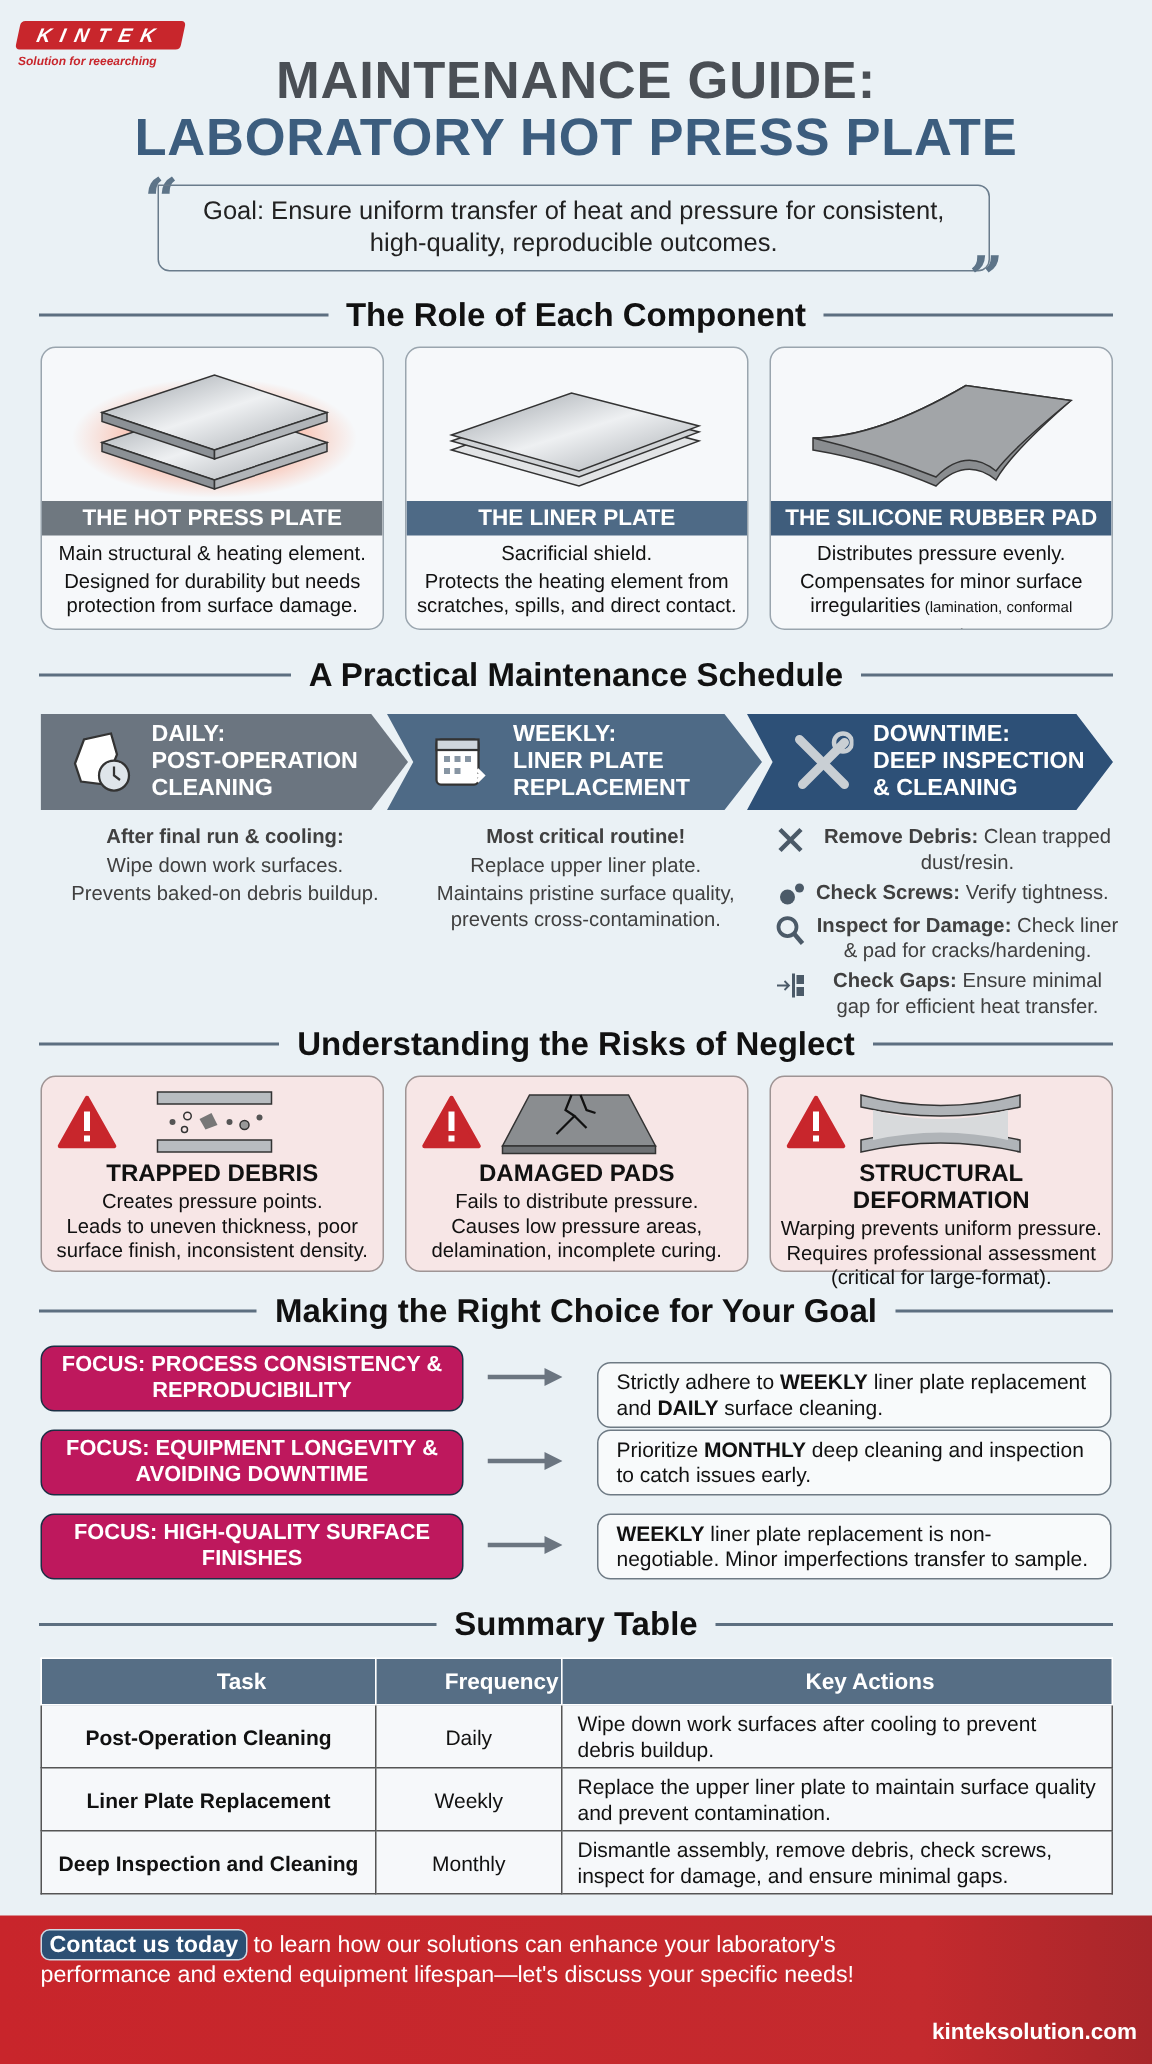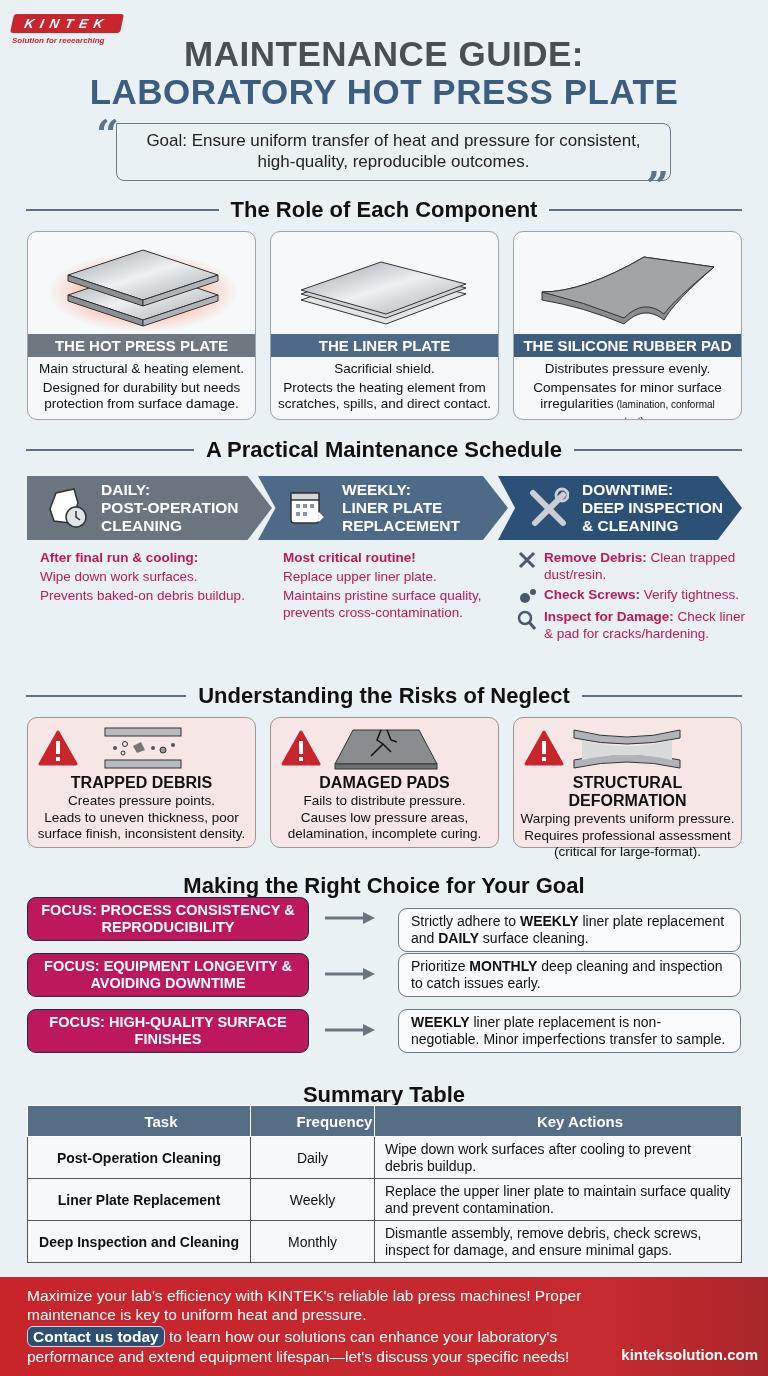--- a/index.html
+++ b/index.html
@@ -2,33 +2,33 @@
 <html><head>
 <meta charset="utf-8">
 <style>
   * { box-sizing: border-box; margin: 0; padding: 0; }
   body { width: 768px; height: 1376px; background: #eaf1f5; font-family: "Liberation Sans", sans-serif; color: #1a1a1a; position: relative; overflow: hidden; }
   .logo { position: absolute; left: 12px; top: 14px; width: 110px; }
   .logo-box { background: #c8262c; color: #fff; font-style: italic; font-weight: 700; letter-spacing: 6px; font-size: 13px; text-align: center; padding: 2px 0; border-radius: 3px; transform: skewX(-12deg); }
   .logo-tag { color: #c8262c; font-size: 8px; font-style: italic; font-weight: 700; margin-top: 3px; }
   .title1 { position: absolute; top: 34px; left: 0; width: 768px; text-align: center; font-size: 35px; font-weight: 700; color: #4a4f55; letter-spacing: 0.5px; }
   .title2 { position: absolute; top: 72px; left: 0; width: 768px; text-align: center; font-size: 35px; font-weight: 700; color: #3c5d7e; letter-spacing: 0.5px; }
-  .quote { position: absolute; left: 105px; top: 123px; width: 555px; height: 58px; border: 1.5px solid #6a7c8c; border-radius: 8px; border-top-left-radius: 0; text-align: center; font-size: 17px; line-height: 21px; padding-top: 6px; color: #222; margin-left: 11px; }
+  .quote { position: absolute; left: 105px; top: 123px; width: 555px; height: 58px; border: 1.5px solid #6a7c8c; border-radius: 8px; border-top-left-radius: 0; text-align: center; font-size: 17px; line-height: 21px; padding-top: 6px; color: #222; }
   .qmark { position: absolute; font-size: 40px; font-weight: 700; color: #5d7488; font-family: "DejaVu Serif", serif; line-height: 1; }
   .sec-title { position: absolute; left: 26px; width: 716px; display: flex; align-items: center; gap: 12px; font-size: 22px; font-weight: 700; color: #111; }
   .sec-title .line { flex: 1; height: 1.5px; background: #5d6f80; }
   .comp-card { position: absolute; top: 231px; width: 229px; height: 189px; background: #f6f8fa; border: 1.5px solid #9aa5ae; border-radius: 10px; overflow: hidden; }
   .comp-img { height: 102px; position: relative; }
   .comp-band { height: 23px; color: #fff; font-weight: 700; font-size: 15px; text-align: center; line-height: 23px; }
   .comp-desc { text-align: center; font-size: 13.5px; line-height: 16px; padding: 4px 6px 0; color: #111; }
   .comp-desc p { margin-bottom: 3px; }
   .small { font-size: 10px; }
   .sched { position: absolute; top: 476px; height: 64px; color: #fff; font-weight: 700; font-size: 15.5px; line-height: 18px; display: flex; align-items: center; }
   .sched .icon { width: 52px; margin-left: 14px; margin-right: 8px; display: flex; justify-content: center; }
-  .sched-body { position: absolute; top: 549px; font-size: 13.5px; line-height: 17px; color: #be185d; }
+  .sched-body { position: absolute; top: 549px; font-size: 13.5px; line-height: 17px; color: #404040; text-align: center; }
   .sched-body p { margin-bottom: 2px; }
   .mitem { display: flex; gap: 6px; margin-bottom: 3px; }
   .mitem .ic { width: 22px; flex: none; display: flex; justify-content: center; padding-top: 1px; }
   .risk-card { position: absolute; top: 717px; width: 229px; height: 131px; background: #f7e6e6; border: 1.5px solid #9e9494; border-radius: 10px; text-align: center; }
   .risk-icons { height: 56px; position: relative; }
   .risk-title { font-weight: 700; font-size: 16px; margin-top: 0; color: #111; }
   .risk-desc { font-size: 13.5px; line-height: 16px; color: #111; }
   .risk-desc p { margin-top: 1px; }
   .focus { position: absolute; left: 27px; width: 282px; height: 44px; background: #be185d; border: 1.5px solid #1b2f44; border-radius: 9px; color: #fff; font-weight: 700; font-size: 14.5px; line-height: 17px; text-align: center; display: flex; align-items: center; justify-content: center; }
   .arrow { position: absolute; left: 325px; width: 50px; height: 14px; }
@@ -213,20 +213,31 @@
     </div>
   <div class="mitem">
       <span class="ic">
         <svg width="20" height="22" viewBox="0 0 20 22">
           <circle cx="8" cy="9" r="6" fill="none" stroke="#4b5a68" stroke-width="2.5"></circle>
           <path d="M12,13 L18,20" stroke="#4b5a68" stroke-width="3"></path>
         </svg>
       </span>
       <span><b>Inspect for Damage:</b><span> Check liner &amp; pad for cracks/hardening.</span></span>
     </div>
+  <div class="mitem">
+      <span class="ic">
+        <svg width="20" height="22" viewBox="0 0 20 22">
+          <path d="M1,11 L9,11 M6,8 L9,11 L6,14" stroke="#4b5a68" stroke-width="1.2" fill="none"></path>
+          <rect x="11" y="3" width="2" height="16" fill="#4b5a68"></rect>
+          <rect x="14" y="4" width="5" height="6" fill="#4b5a68"></rect>
+          <rect x="14" y="12" width="5" height="6" fill="#4b5a68"></rect>
+        </svg>
+      </span>
+      <span><b>Check Gaps:</b><span> Ensure minimal gap for efficient heat transfer.</span></span>
+    </div>
 </div>
 
 <div class="sec-title" style="top:683px;">
   <span class="line"></span>
     <span>Understanding the Risks of Neglect</span>
     <span class="line"></span>
 </div>
 
 <div class="risk-card" style="left:27px;">
   <div class="risk-icons">
@@ -287,21 +298,21 @@
         <path d="M10,14 Q55,26 100,14 L100,34 Q55,24 10,34 Z" fill="#d8dadc"></path>
       </svg>
   </div>
   <div class="risk-title">STRUCTURAL DEFORMATION</div>
   <div class="risk-desc">
       <p>Warping prevents uniform pressure.</p>
       <p>Requires professional assessment (critical for large-format).</p>
     </div>
 </div>
 
-<div class="sec-title" style="top:861px;flex-direction:column;">
+<div class="sec-title" style="top:861px;">
   <span class="line"></span>
     <span>Making the Right Choice for Your Goal</span>
     <span class="line"></span>
 </div>
 
 <div class="focus" style="top:897px;">FOCUS: PROCESS CONSISTENCY &amp; REPRODUCIBILITY</div>
 <svg class="arrow" style="top:911px;" viewBox="0 0 50 14">
     <path d="M0,7 L40,7" stroke="#6b7580" stroke-width="3"></path>
     <path d="M38,1 L50,7 L38,13 Z" fill="#6b7580"></path>
   </svg>
@@ -314,21 +325,21 @@
   </svg>
 <div class="advice" style="top:953px;"><span>Prioritize </span><b>MONTHLY</b><span> deep cleaning and inspection to catch issues early.</span></div>
 
 <div class="focus" style="top:1009px;">FOCUS: HIGH-QUALITY SURFACE FINISHES</div>
 <svg class="arrow" style="top:1023px;" viewBox="0 0 50 14">
     <path d="M0,7 L40,7" stroke="#6b7580" stroke-width="3"></path>
     <path d="M38,1 L50,7 L38,13 Z" fill="#6b7580"></path>
   </svg>
 <div class="advice" style="top:1009px;"><b>WEEKLY</b><span> liner plate replacement is non-negotiable. Minor imperfections transfer to sample.</span></div>
 
-<div class="sec-title" style="top:1070px;flex-direction:column;">
+<div class="sec-title" style="top:1070px;">
   <span class="line"></span>
     <span>Summary Table</span>
     <span class="line"></span>
 </div>
 
 <table>
   <thead>
     <tr>
       <th style="width:223px;">Task</th>
       <th style="width:124px;">Frequency</th>
@@ -348,16 +359,15 @@
     </tr>
     <tr>
       <td class="task">Deep Inspection and Cleaning</td>
       <td class="freq">Monthly</td>
       <td class="act">Dismantle assembly, remove debris, check screws, inspect for damage, and ensure minimal gaps.</td>
     </tr>
   </tbody>
 </table>
 
 <div class="footer">
-  <p style="width:560px;">Maximize your lab's efficiency with KINTEK's reliable lab press machines! Proper maintenance is key to uniform heat and pressure.</p>
   <p style="width:560px;"><span class="cta">Contact us today</span><span> to learn how our solutions can enhance your laboratory's performance and extend equipment lifespan—let's discuss your specific needs!</span></p>
   <span class="site">kinteksolution.com</span>
 </div>
 
 </body></html>

